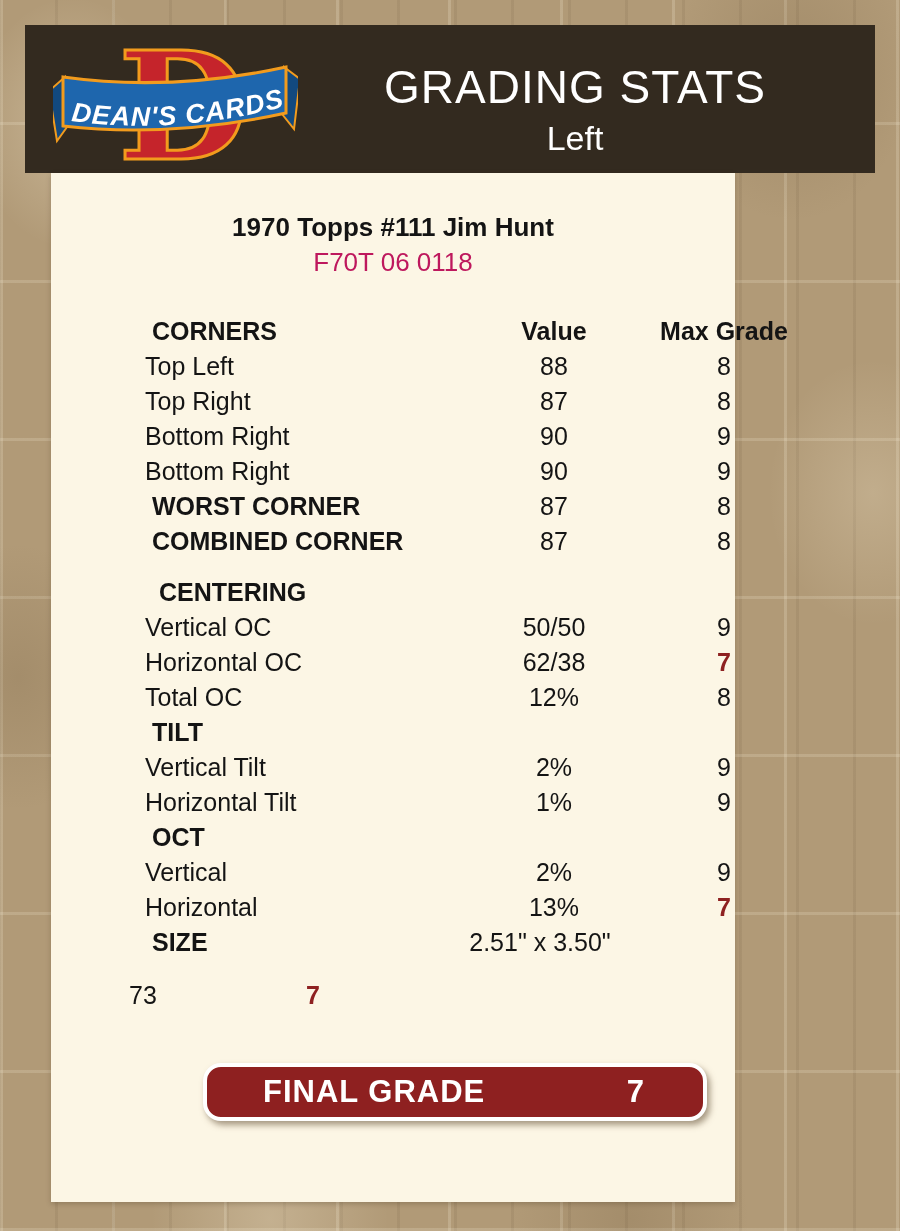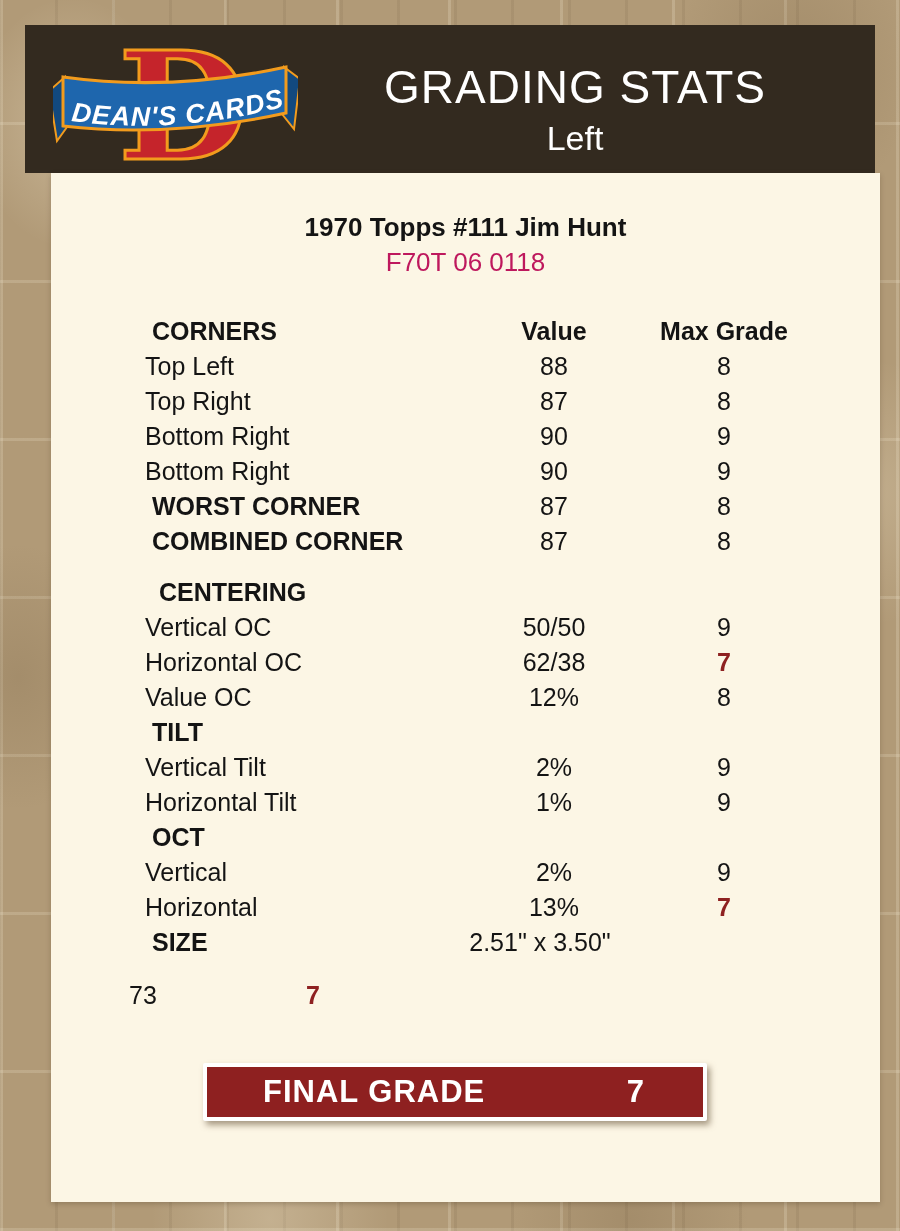--- a/index.html
+++ b/index.html
@@ -18,39 +18,39 @@
       repeating-linear-gradient(0deg, rgba(250,243,222,0.18) 0 3px, rgba(0,0,0,0) 3px 158px),
       repeating-linear-gradient(90deg, rgba(90,70,45,0.10) 55px 58px, rgba(0,0,0,0) 58px 112px);
   }
 
   .header{position:absolute; left:25px; top:25px; width:850px; height:148px; background:#332a1f;}
   .logo-wrap{position:absolute; left:28px; top:4px; width:245px; height:140px;}
   .titles{position:absolute; left:250px; top:0; width:600px; height:176px; text-align:center; color:#ffffff;}
   .h-title{margin-top:36px; font-size:46px; line-height:52px; letter-spacing:1px; font-weight:normal;}
   .h-sub{font-size:34px; line-height:46px; margin-top:2px;}
 
-  .panel{position:absolute; left:51px; top:173px; width:829px; height:1029px; background:#fcf6e5;
+  .panel{position:absolute; left:51px; top:173px; width:684px; height:1029px; background:#fcf6e5;
          box-shadow:0 2px 5px rgba(60,45,25,0.25);}
   .card-title{margin-top:37px; text-align:center; font-size:26px; font-weight:bold; line-height:35px; color:#141414;}
   .card-serial{text-align:center; font-size:26px; line-height:35px; color:#be185d;}
 
   .gtable{margin-top:34px;}
   .trow{display:flex; align-items:center; height:35px; font-size:25px; color:#141414;}
   .cl{flex:0 0 411px; box-sizing:border-box; padding-left:101px; text-align:left; white-space:nowrap;}
   .cv{flex:0 0 184px; text-align:center; white-space:nowrap;}
   .cm{flex:0 0 156px; text-align:center;}
   .bold{font-weight:bold;}
   .ind .cl{padding-left:94px;}
   .red{color:#8e2121; font-weight:bold;}
   .gap-lg{margin-top:16px;padding-left:7px;}
   .gap-xl{margin-top:18px;}
   .shift-l{transform:translateX(-14px);}
 
   .final-grade{margin:50px 0 0 152px; width:504px; height:58px; box-sizing:border-box;
-    background:#8e2020; border:4px solid #ffffff; border-radius:2px;
+    background:#8e2020; border:4px solid #ffffff; border-radius:18px;
     box-shadow:3px 4px 6px rgba(95,75,50,0.55);
     display:flex; align-items:center; justify-content:space-between;
     padding:0 58px 0 56px; color:#ffffff; font-size:31px; font-weight:bold; letter-spacing:1px;}
 </style>
 </head>
 <body>
 
 <div class="page">
 
   <div class="header">
@@ -126,21 +126,21 @@
         <div class="cl">Vertical OC</div>
         <div class="cv">50/50</div>
         <div class="cm">9</div>
       </div>
       <div class="trow ind">
         <div class="cl">Horizontal OC</div>
         <div class="cv">62/38</div>
         <div class="cm red">7</div>
       </div>
       <div class="trow ind">
-        <div class="cl">Value OC</div>
+        <div class="cl">Total OC</div>
         <div class="cv">12%</div>
         <div class="cm">8</div>
       </div>
 
       <div class="trow">
         <div class="cl bold">TILT</div>
         <div class="cv"></div>
         <div class="cm"></div>
       </div>
       <div class="trow ind">

